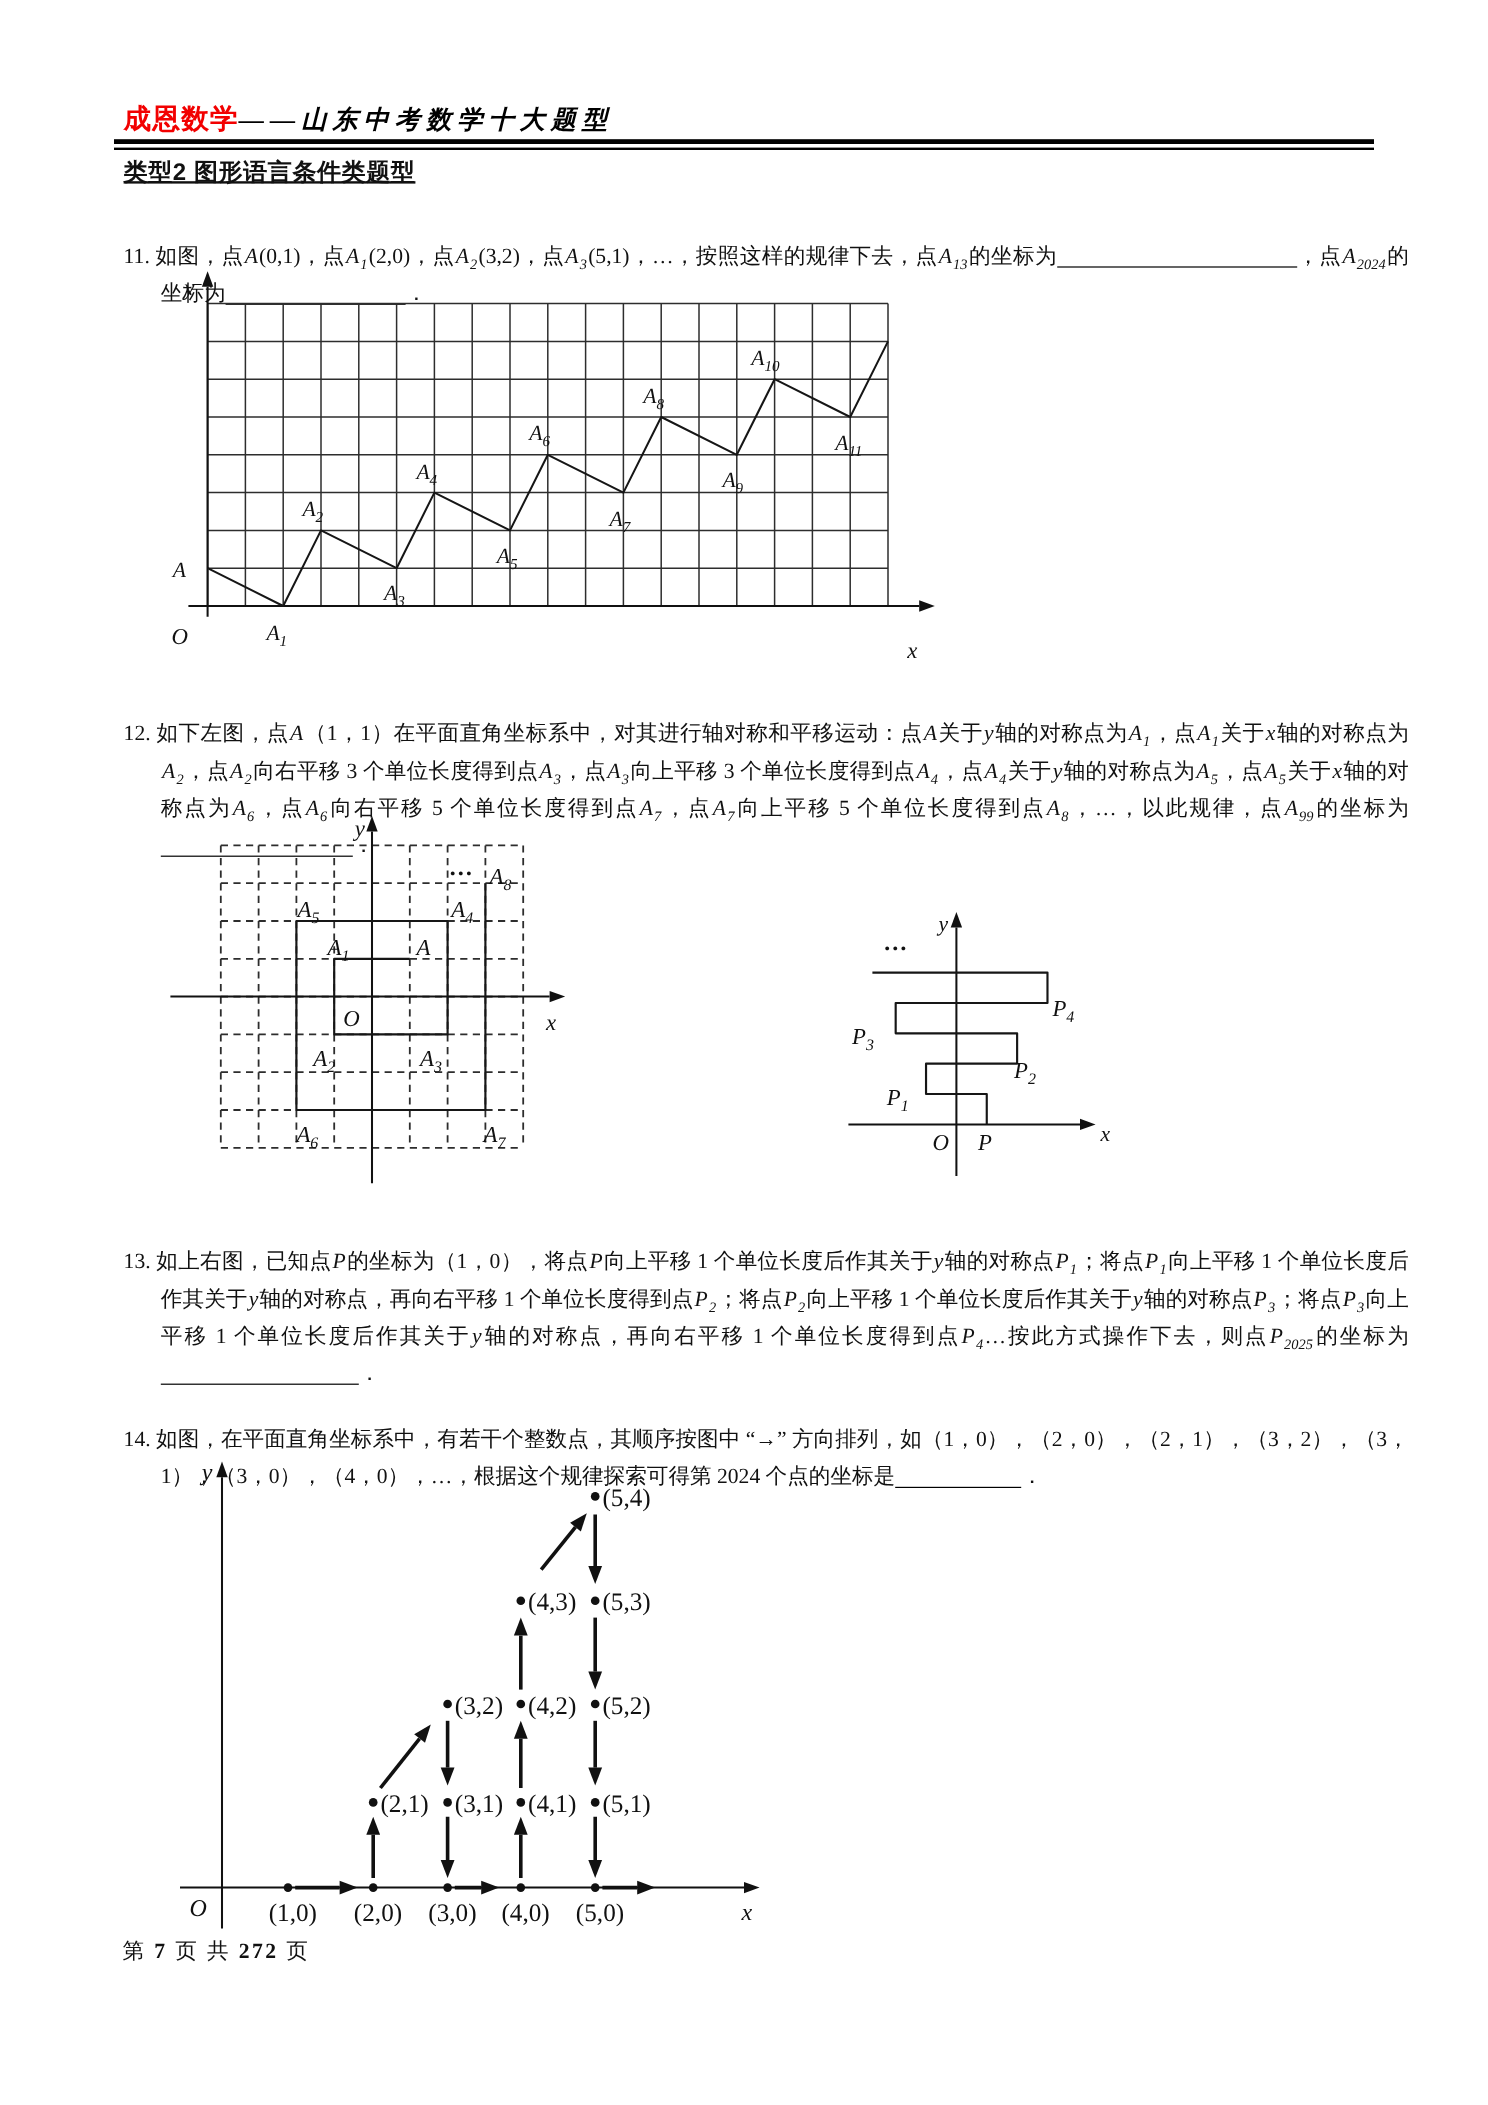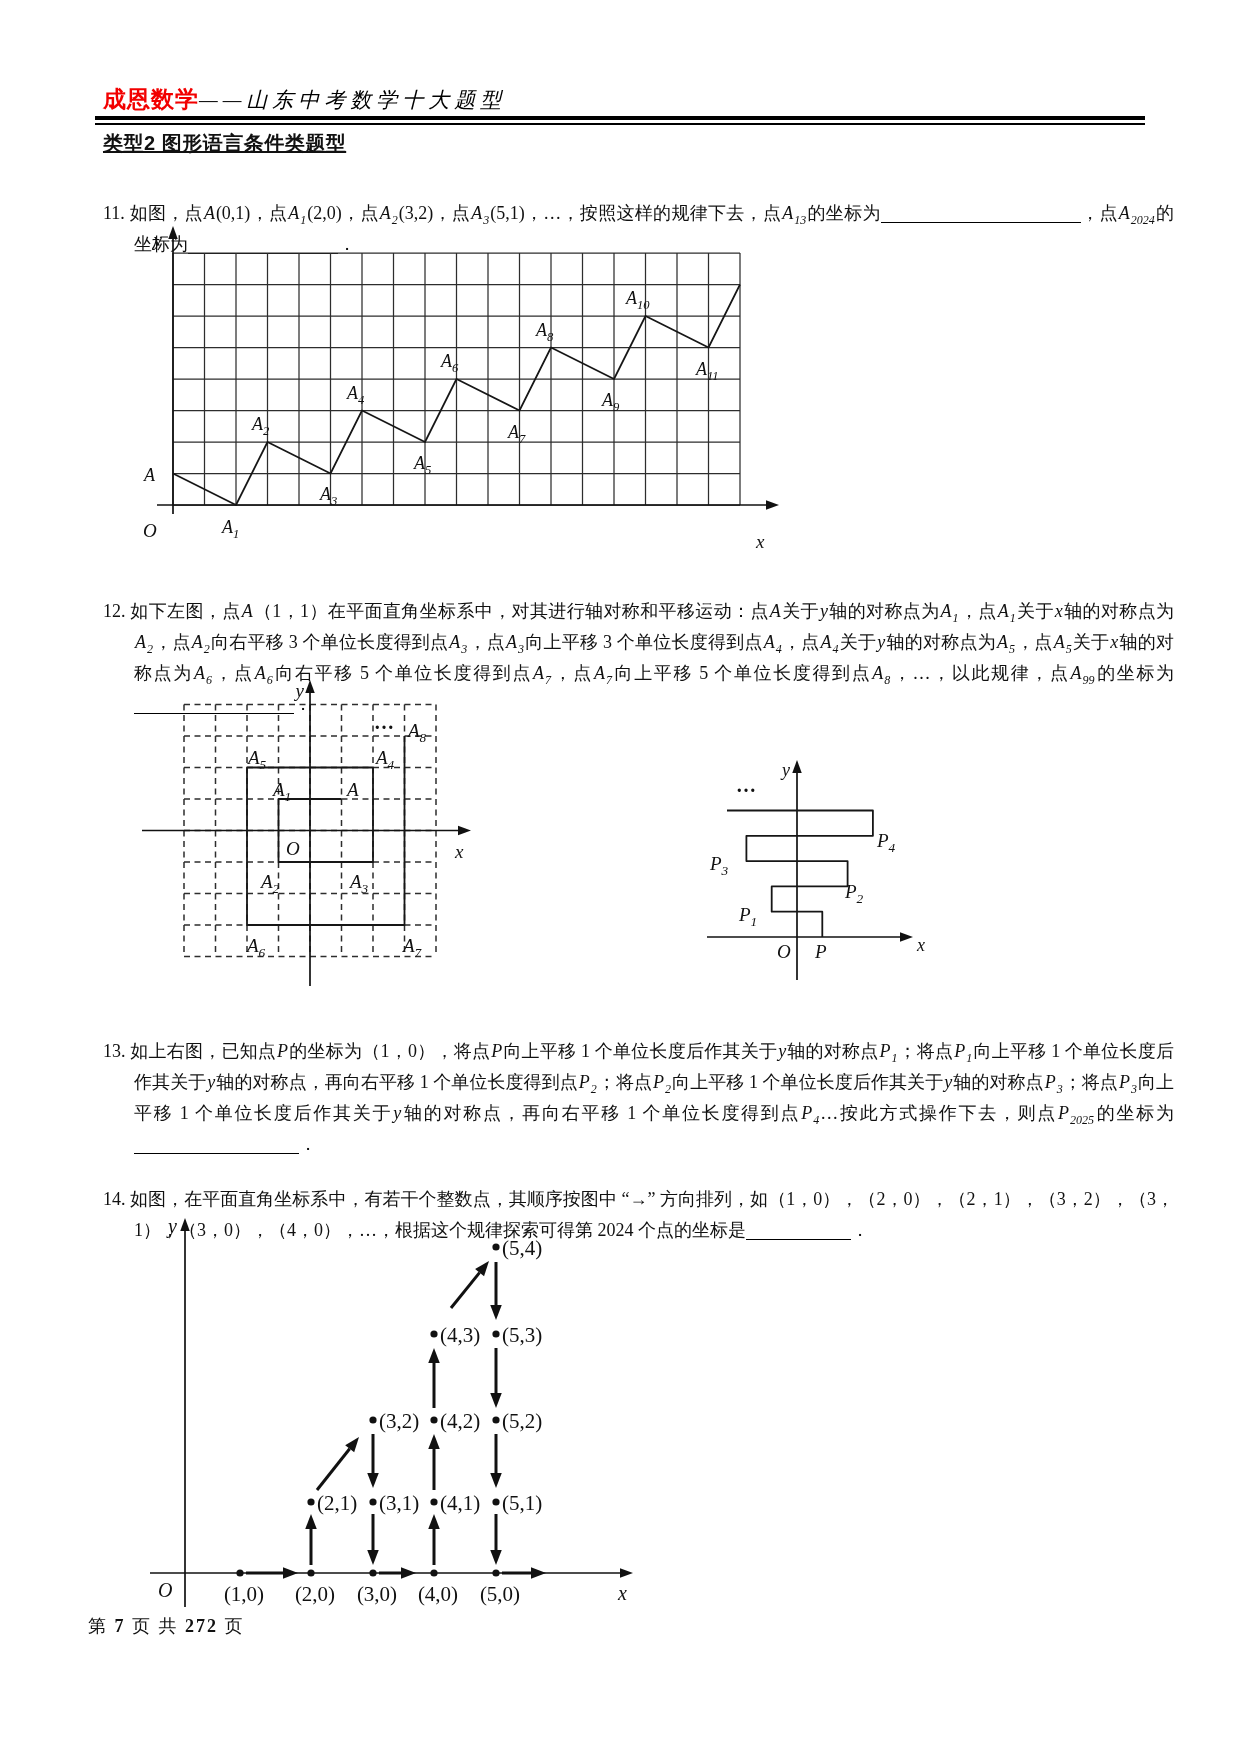--- a/index.html
+++ b/index.html
@@ -1,32 +1,32 @@
 <!DOCTYPE html>
 <html><head>
 <meta charset="utf-8">
 <style>
   html,body{margin:0;padding:0;}
   body{width:1240px;height:1754px;background:#ffffff;position:relative;
        font-family:"Liberation Serif","DejaVu Serif",serif;color:#111;}
   #page{position:absolute;left:0;top:0;width:1240px;height:1754px;overflow:hidden;}
   .hdr{position:absolute;left:103px;top:84px;width:1040px;white-space:nowrap;}
   .brand{font-weight:bold;font-size:23px;letter-spacing:1px;}
-  .subtitle{font-size:21px;font-style:italic;font-weight:normal;letter-spacing:5px;color:#000;}
+  .subtitle{font-size:21px;font-style:italic;font-weight:bold;letter-spacing:5px;color:#000;}
   .rule1{position:absolute;left:95px;top:116px;width:1050px;height:4px;background:#000;}
   .rule2{position:absolute;left:95px;top:123px;width:1050px;height:1.6px;background:#000;}
   .section-title{position:absolute;left:103px;top:130px;font-size:20px;font-weight:bold;
        font-family:"Liberation Sans","DejaVu Sans",sans-serif;letter-spacing:0.5px;text-decoration:underline;}
   .para{position:absolute;left:103px;width:1040px;font-size:18px;line-height:31px;
        text-align:justify;padding-left:31px;text-indent:-31px;margin-top:40px;}
   .mv{font-style:italic;font-family:"Liberation Serif",serif;padding:0 1px;}
   .mv sub{font-size:12px;line-height:0;padding-left:1px;}
   .blank{display:inline-block;height:1em;border-bottom:1.8px solid #000;vertical-align:-4px;}
   .bd{font-weight:bold;}
-  .footer-left{position:absolute;left:88px;top:1614px;font-size:18px;letter-spacing:2px;}
+  .footer-left{position:absolute;left:102px;top:1614px;font-size:18px;letter-spacing:2px;}
   .footer-right{position:absolute;right:100px;top:1602px;font-size:25px;font-weight:bold;
        letter-spacing:1px;white-space:nowrap;}
   svg{display:block;}
 </style>
 </head>
 <body>
 
 <div id="page">
   <div class="hdr">
     <span class="brand" style="color: rgb(242, 0, 0); margin-top: 28px;">成恩数学</span><span class="subtitle">——山东中考数学十大题型</span>

